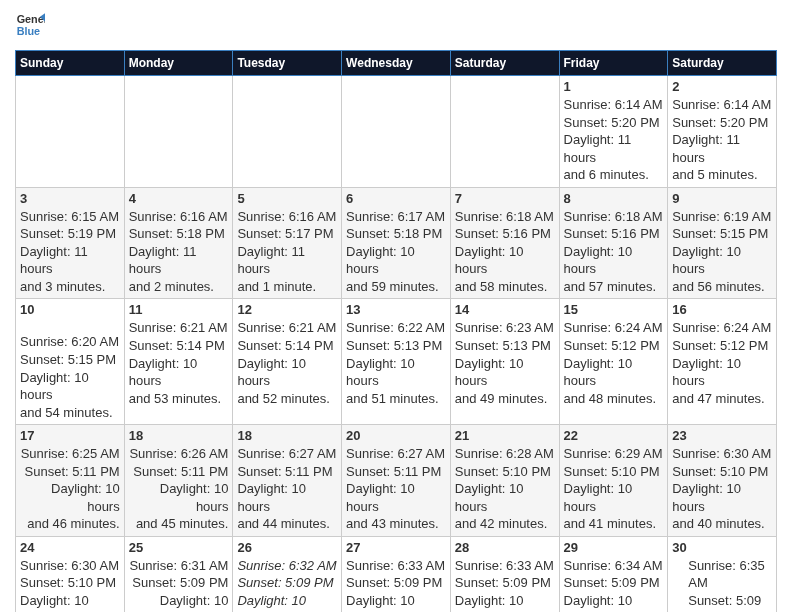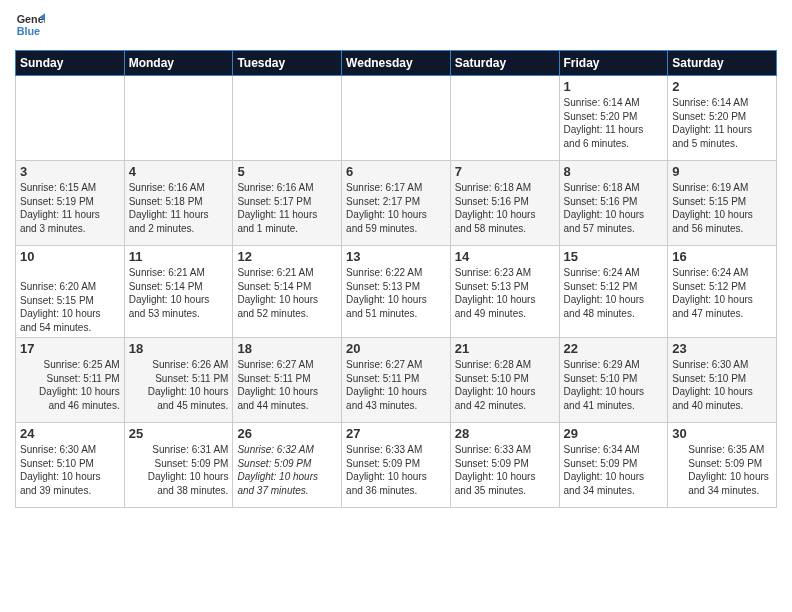--- a/index.html
+++ b/index.html
@@ -68,21 +68,21 @@
       background: #f5f5f5;
     }
     .day-num {
       font-size: 13px;
       font-weight: bold;
       color: #333;
       display: block;
       margin-bottom: 2px;
     }
     .day-info {
-      font-size: 10px;
+      font-size: 13px;
       color: #333;
       line-height: 1.35;
     }
     .empty {
       background: #fff !important;
     }
   </style>
 </head>
 <body>
 
@@ -154,21 +154,21 @@
           <td>
             <span class="day-num">5</span>
             <div class="day-info" style="white-space: pre-line;">Sunrise: 6:16 AM
 Sunset: 5:17 PM
 Daylight: 11 hours
 and 1 minute.</div>
           </td>
           <td>
             <span class="day-num">6</span>
             <div class="day-info" style="white-space: pre-line;">Sunrise: 6:17 AM
-Sunset: 2:17 PM
+Sunset: 5:18 PM
 Daylight: 10 hours
 and 59 minutes.</div>
           </td>
           <td>
             <span class="day-num">7</span>
             <div class="day-info" style="white-space: pre-line;">Sunrise: 6:18 AM
 Sunset: 5:16 PM
 Daylight: 10 hours
 and 58 minutes.</div>
           </td>

